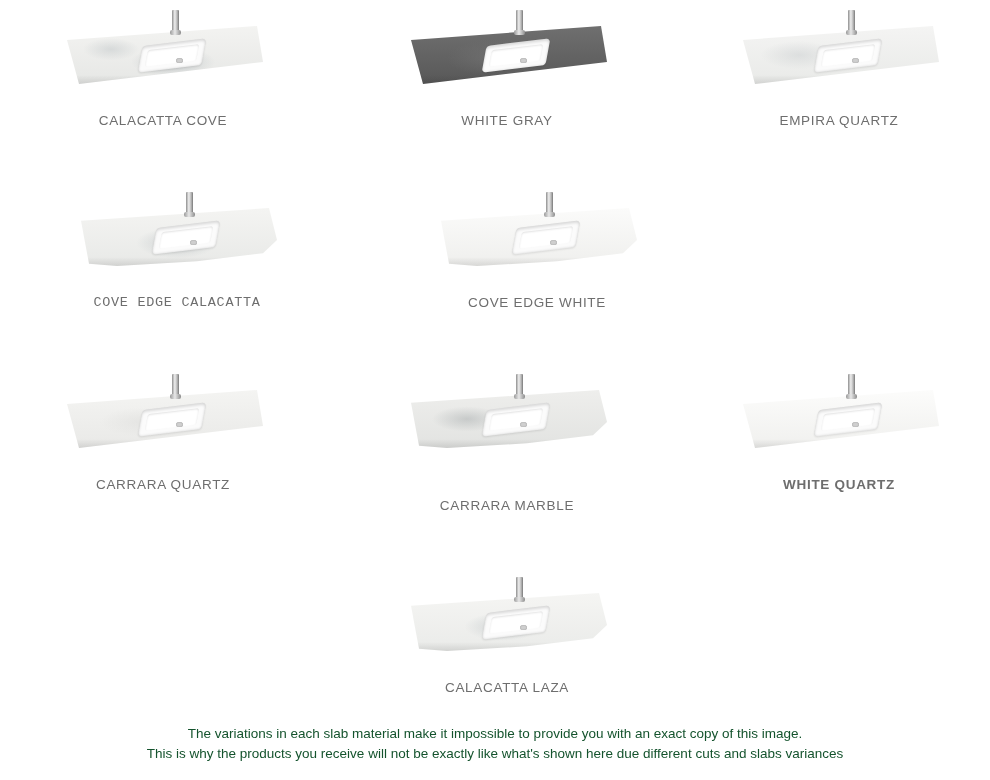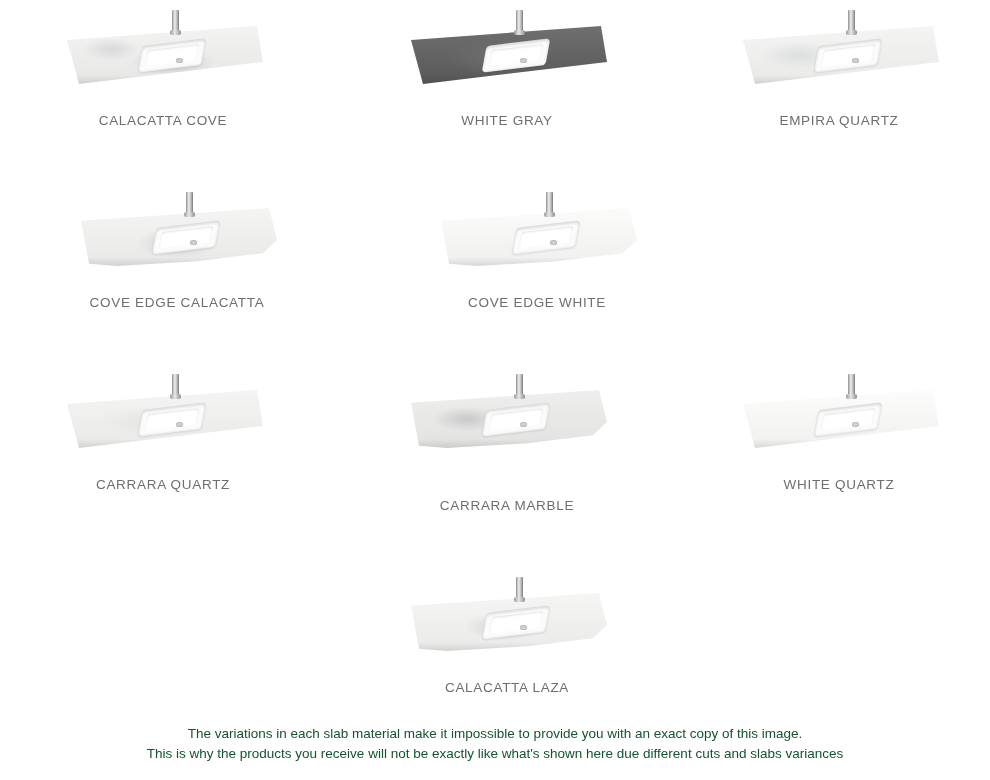--- a/index.html
+++ b/index.html
@@ -259,21 +259,21 @@
         <div class="faucet">
           <div class="spout"></div>
             <div class="base"></div>
         </div>
       </div>
       <div class="caption">EMPIRA QUARTZ</div>
     </div>
   </div>
 
   <div class="row" style="margin-top:58px;">
-    <div class="cell" style="margin-left:12px;">
+    <div class="cell" style="margin-left:12px;font-family:Liberation Mono, monospace;">
       <div class="swatch-wrap">
         <div class="top cove mat-cove-calacatta"></div>
         <div class="sink"></div>
         <div class="drain"></div>
         <div class="faucet">
           <div class="spout"></div>
             <div class="base"></div>
         </div>
       </div>
       <div class="caption">COVE EDGE CALACATTA</div>
@@ -314,21 +314,21 @@
         <div class="sink"></div>
         <div class="drain"></div>
         <div class="faucet">
           <div class="spout"></div>
             <div class="base"></div>
         </div>
       </div>
       <div class="caption">CARRARA MARBLE</div>
     </div>
 
-    <div class="cell" style="margin-left:30px;">
+    <div class="cell" style="margin-left:30px;font-weight:bold;">
       <div class="swatch-wrap">
         <div class="top mat-white-quartz"></div>
         <div class="sink"></div>
         <div class="drain"></div>
         <div class="faucet">
           <div class="spout"></div>
             <div class="base"></div>
         </div>
       </div>
       <div class="caption">WHITE QUARTZ</div>

